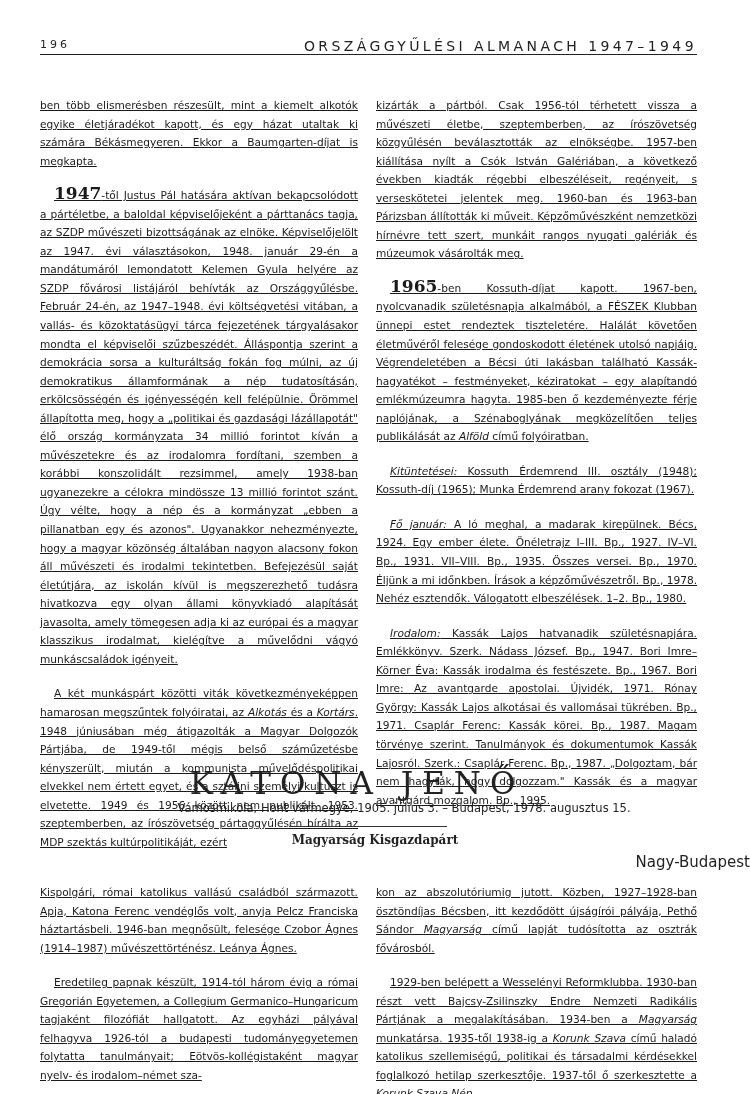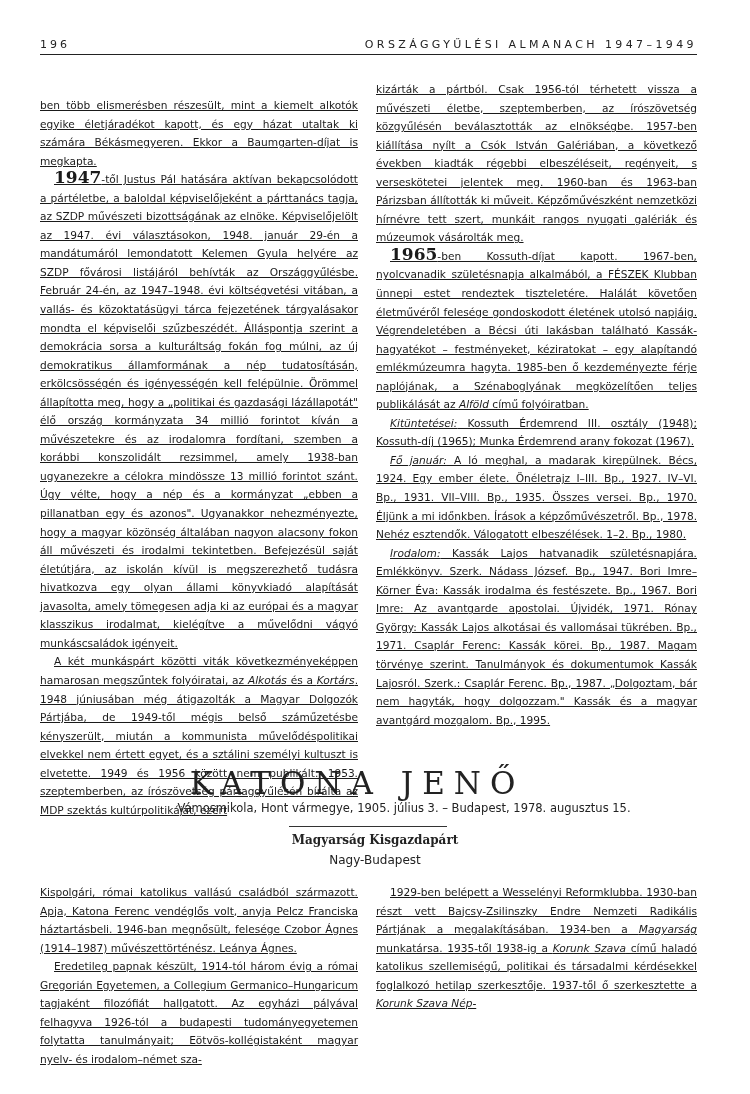--- a/index.html
+++ b/index.html
@@ -1,38 +1,38 @@
 <!DOCTYPE html>
 <html><head>
 <meta charset="utf-8">
 <style>
   html, body { margin: 0; padding: 0; background: #ffffff; }
   body { width: 750px; height: 1094px; position: relative; overflow: hidden;
          font-family: "DejaVu Sans", sans-serif; color: #1a1a1a; }
   .header { position: absolute; left: 40px; top: 38px; width: 657px; height: 18px; }
   .page-num { position: absolute; left: 0; top: 0; font-size: 11px; letter-spacing: 3px; color: #222; }
-  .running-title { position: absolute; right: 0; top: 0; font-size: 11px; letter-spacing: 3.4px; color: #222; }
+  .running-title { position: absolute; right: 0; top: 0; font-size: 14px; letter-spacing: 3.4px; color: #222; }
   .header-rule { position: absolute; left: 40px; top: 54px; width: 657px; height: 1px; background: #222; }
   .col { position: absolute; font-size: 10.6px; line-height: 18.55px; text-align: justify; text-decoration: underline; }
   .col p { margin: 0; text-indent: 0; }
-  .col p.ind { text-indent: 14px; }
+  .col p.ind { text-indent: 14px; margin-top: 16px; }
   .col-l1 { left: 40px; top: 96px; width: 318px; }
-  .col-r1 { left: 376px; top: 80px; width: 321px; }
+  .col-r1 { left: 376px; top: 96px; width: 321px; }
   .col-l2 { left: 40px; top: 883px; width: 318px; }
   .col-r2 { left: 376px; top: 883px; width: 321px; }
   .bigyear { font-family: "DejaVu Serif", serif; font-size: 17px; font-weight: bold; letter-spacing: 0px; line-height: 10px; }
   em { font-style: italic; }
   .sig { text-align: right; }
   .name-heading { position: absolute; left: 0; width: 714px; top: 765px; text-align: center;
                   font-family: "DejaVu Serif", serif; font-size: 31px; letter-spacing: 9px; color: #222; }
   .birth { position: absolute; left: 0; width: 750px; top: 801px; text-align: center; font-size: 11.5px; color: #222; margin-left: 29px; }
   .mid-rule { position: absolute; left: 289px; top: 826px; width: 158px; height: 1px; background: #333; }
   .party { position: absolute; left: 0; width: 750px; top: 833px; text-align: center;
            font-family: "DejaVu Serif", serif; font-weight: bold; font-size: 12px; color: #222; }
-  .district { position: absolute; left: 0; width: 750px; top: 853px; text-align: center; font-size: 12px; color: #222; }
+  .district { position: absolute; left: 0; width: 750px; top: 853px; text-align: right; font-size: 15px; color: #222; }
 </style>
 </head>
 <body>
 
 <div class="header">
   <span class="page-num">196</span>
   <span class="running-title">ORSZÁGGYŰLÉSI ALMANACH 1947–1949</span>
 </div>
 <div class="header-rule"></div>
 
@@ -55,14 +55,15 @@
 <div class="mid-rule"></div>
 <div class="party">Magyarság Kisgazdapárt</div>
 <div class="district">Nagy-Budapest</div>
 
 <div class="col col-l2">
   <p>Kispolgári, római katolikus vallású családból származott. Apja, Katona Ferenc vendéglős volt, anyja Pelcz Franciska háztartásbeli. 1946-ban megnősült, felesége Czobor Ágnes (1914–1987) művészettörténész. Leánya Ágnes.</p>
   <p class="ind">Eredetileg papnak készült, 1914-tól három évig a római Gregorián Egyetemen, a Collegium Germanico–Hungaricum tagjaként filozófiát hallgatott. Az egyházi pályával felhagyva 1926-tól a budapesti tudományegyetemen folytatta tanulmányait; Eötvös-kollégistaként magyar nyelv- és irodalom–német sza-</p>
 </div>
 
 <div class="col col-r2">
+  <p><span>kon az abszolutóriumig jutott. Közben, 1927–1928-ban ösztöndíjas Bécsben, itt kezdődött újságírói pályája, Pethő Sándor </span><em>Magyarság</em><span> című lapját tudósította az osztrák fővárosból.</span></p>
   <p class="ind"><span>1929-ben belépett a Wesselényi Reformklubba. 1930-ban részt vett Bajcsy-Zsilinszky Endre Nemzeti Radikális Pártjának a megalakításában. 1934-ben a </span><em>Magyarság</em><span> munkatársa. 1935-től 1938-ig a </span><em>Korunk Szava</em><span> című haladó katolikus szellemiségű, politikai és társadalmi kérdésekkel foglalkozó hetilap szerkesztője. 1937-től ő szerkesztette a </span><em>Korunk Szava Nép-</em></p>
 </div>
 
 </body></html>

